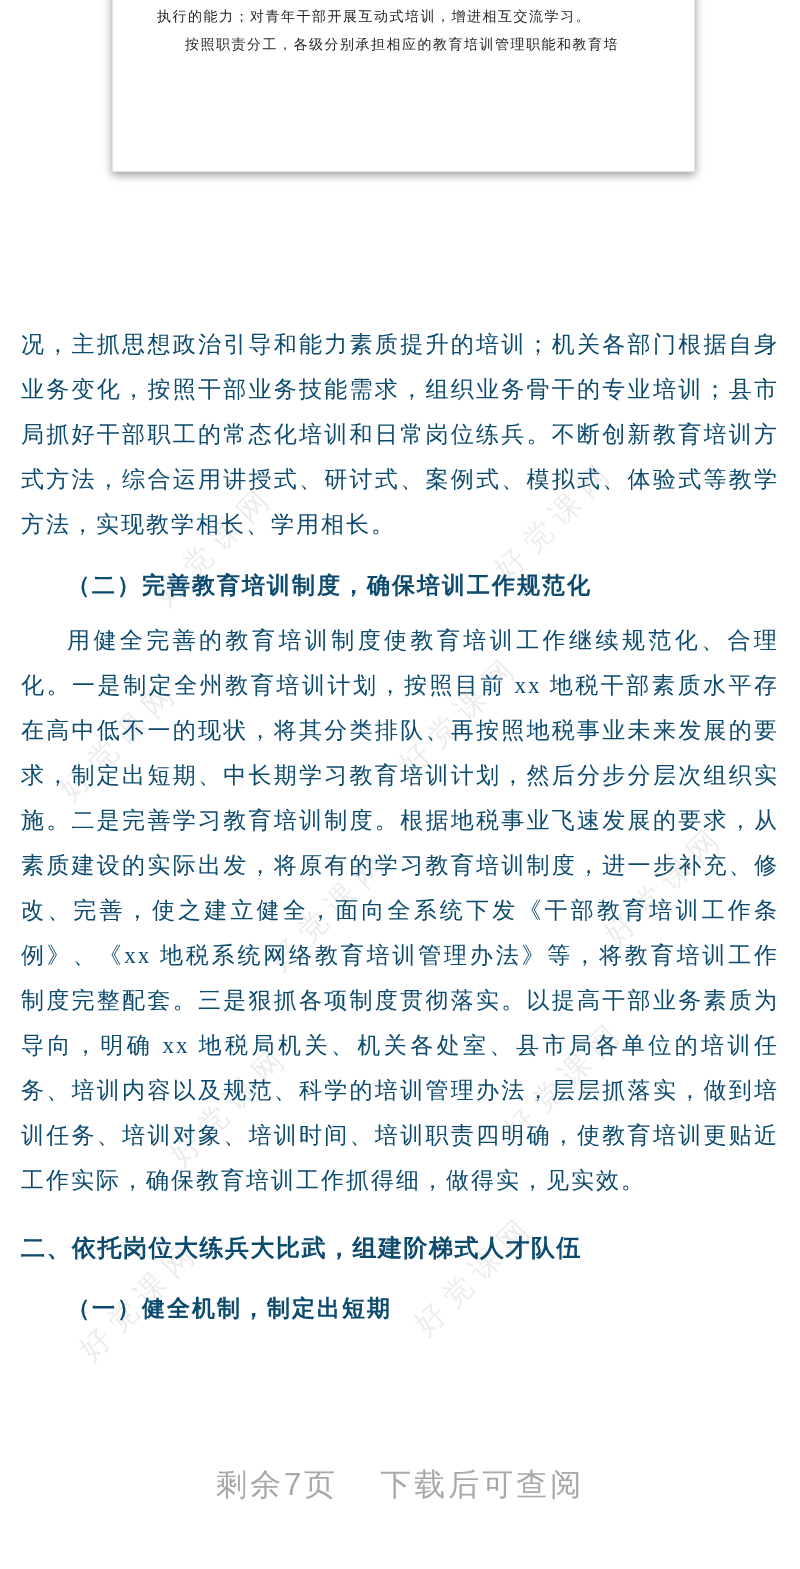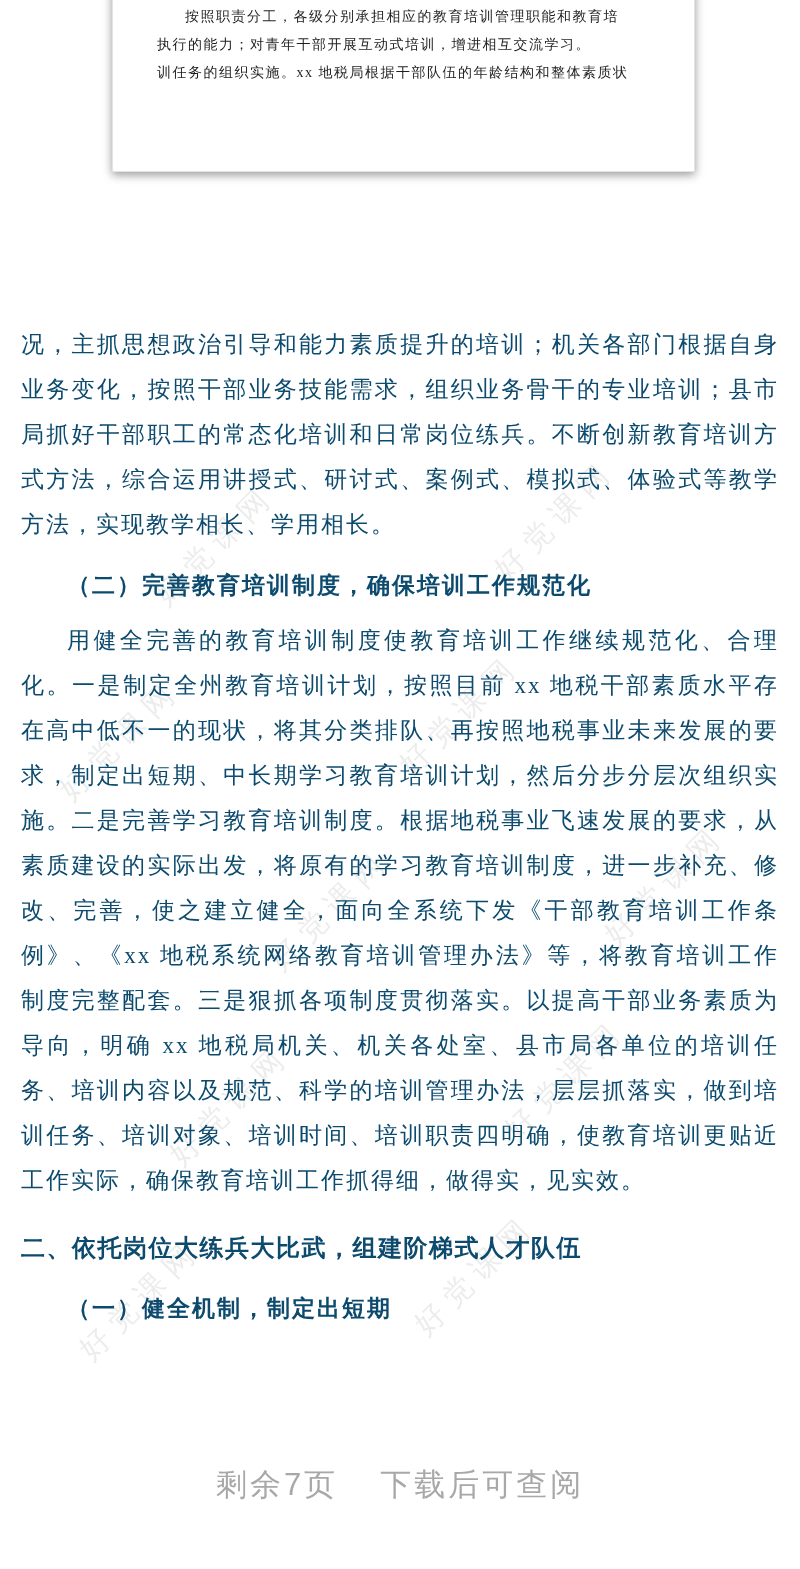--- a/index.html
+++ b/index.html
@@ -98,23 +98,22 @@
     letter-spacing: 3px;
     color: #a8a8a8;
   }
   .footer .seg-gap { margin-right: 42px; }
 </style>
 </head>
 <body>
 
 <div class="page-card">
   <div class="card-text" id="card-lines">
+      <div class="card-line">执行的能力；对青年干部开展互动式培训，增进相互交流学习。</div>
       <div class="card-line indent">按照职责分工，各级分别承担相应的教育培训管理职能和教育培</div>
-      <div class="card-line">执行的能力；对青年干部开展互动式培训，增进相互交流学习。</div>
-      <div class="card-line">训任务的组织实施。xx 地税局根据干部队伍的年龄结构和整体素质状</div>
     </div>
 </div>
 
 <div id="watermarks">
     <span class="wm" style="left: 215px; top: 545px; color: rgba(0, 0, 0, 0.075);">好党课网</span>
     <span class="wm" style="left: 555px; top: 520px; color: rgba(0, 0, 0, 0.075);">好党课网</span>
     <span class="wm" style="left: 120px; top: 740px; color: rgba(0, 0, 0, 0.075);">好党课网</span>
     <span class="wm" style="left: 460px; top: 715px; color: rgba(0, 0, 0, 0.075);">好党课网</span>
     <span class="wm" style="left: 330px; top: 910px; color: rgba(0, 0, 0, 0.075);">好党课网</span>
     <span class="wm" style="left: 665px; top: 885px; color: rgba(0, 0, 0, 0.075);">好党课网</span>

